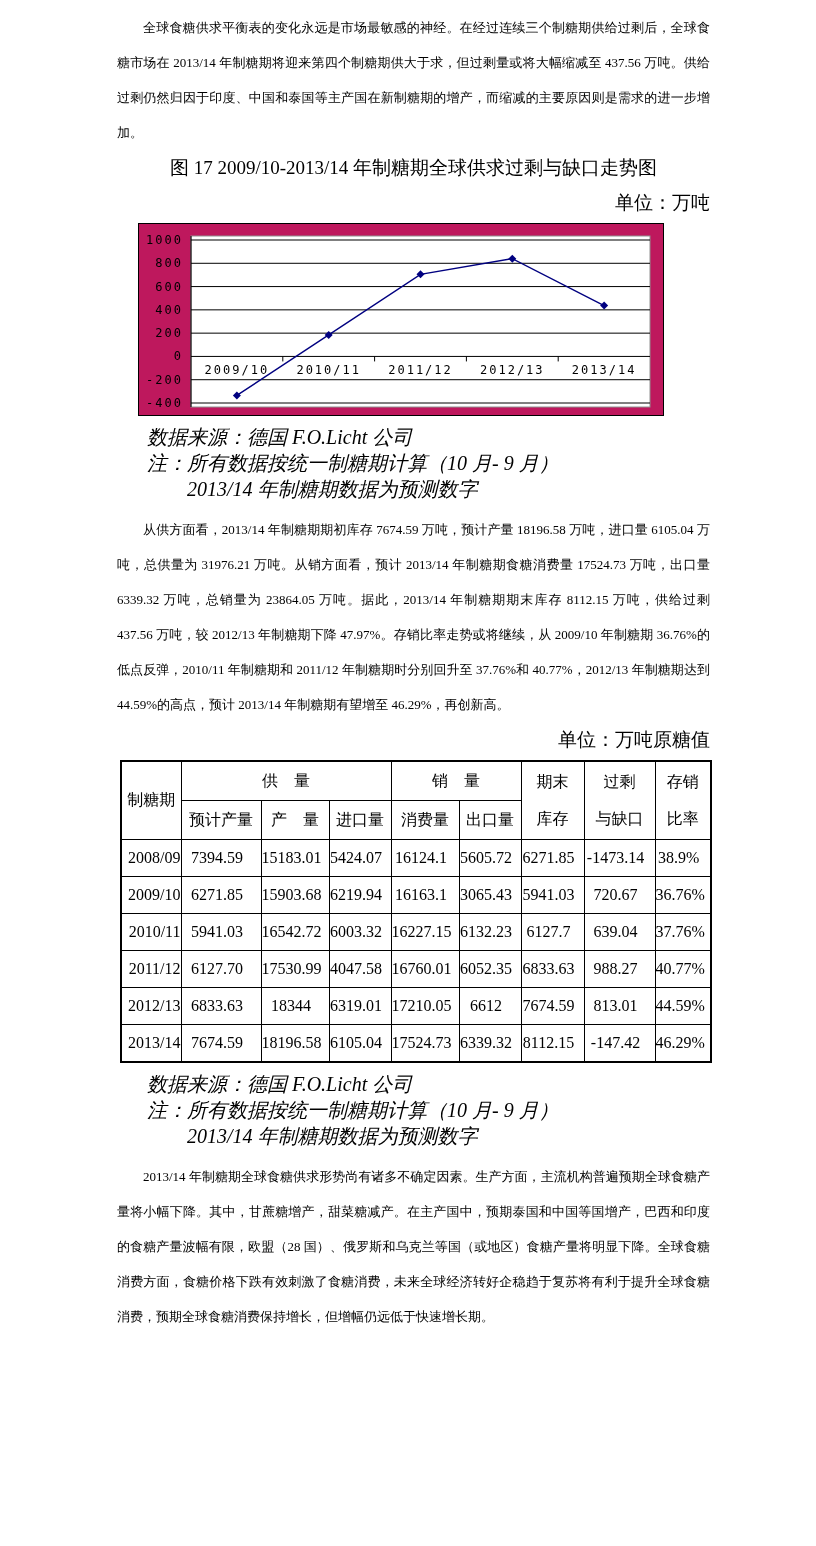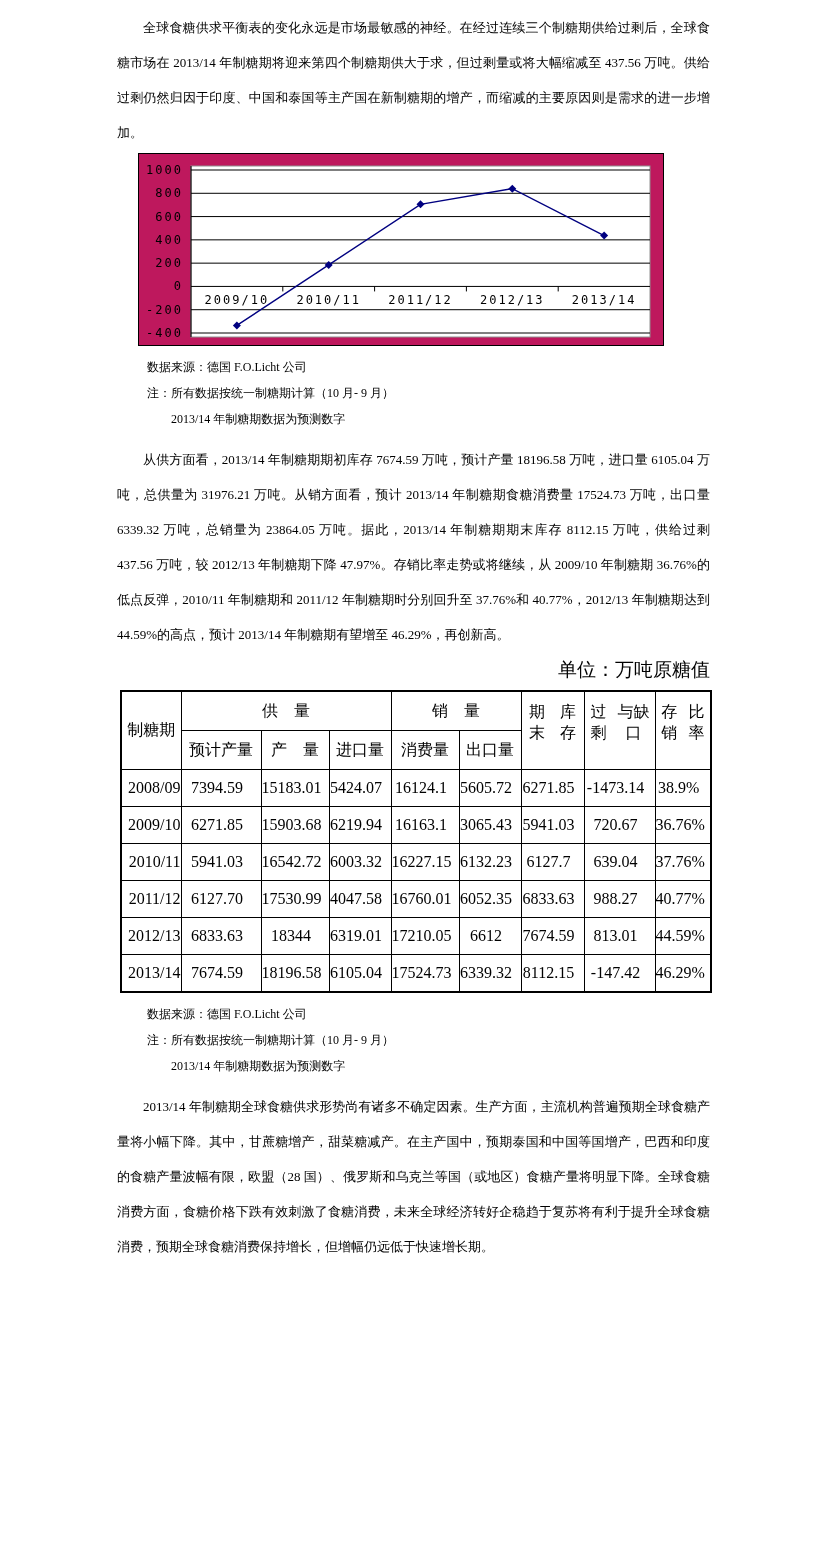--- a/index.html
+++ b/index.html
@@ -15,43 +15,45 @@
   .unit-label{font-size:19px;line-height:35px;text-align:right;margin:0;}
   .chart-box{
     box-sizing:border-box;width:526px;height:193px;border:1px solid #000;
     margin:3px 0 0 21px;background:#be185d;
   }
   .chart-box svg{display:block;}
   .chart-tick{
     font-family:"DejaVu Sans Mono","Liberation Mono",monospace;
     font-size:12px;letter-spacing:2px;fill:#000;
   }
-  .notes{font-size:12px;line-height:26px;margin:8px 0 10px 30px;}
+  .notes{font-size:20px;line-height:26px;margin:8px 0 10px 30px;font-style:italic;}
   .notes .note-line{margin:0;}
   .notes .note-indent{text-indent:2em;}
   table.balance{
     border-collapse:collapse;table-layout:fixed;width:590px;margin:3px 0 0 3px;
     font-size:16px;border:2px solid #000;
   }
   table.balance th,table.balance td{
     border:1px solid #000;font-weight:normal;padding:0;vertical-align:middle;
   }
   table.balance thead tr.h1 th{height:38px;}
   table.balance thead tr.h2 th{height:38px;text-align:center;}
   table.balance td{height:36px;text-align:center;padding-right:8px;}
   table.balance td.period{text-align:right;padding-right:0;}
-  .twoline{display:flex;flex-direction:row;justify-content:space-between;height:58px;padding:9px 0;text-align:center;}
+  .twoline{display:flex;flex-direction:column;justify-content:space-between;height:58px;padding:9px 0;text-align:center;}
 </style>
 </head>
 <body>
 
 <div class="page">
 
   <p class="body-text">全球食糖供求平衡表的变化永远是市场最敏感的神经。在经过连续三个制糖期供给过剩后，全球食糖市场在 2013/14 年制糖期将迎来第四个制糖期供大于求，但过剩量或将大幅缩减至 437.56 万吨。供给过剩仍然归因于印度、中国和泰国等主产国在新制糖期的增产，而缩减的主要原因则是需求的进一步增加。</p>
 
+  <p class="center-title">图 17 2009/10-2013/14 年制糖期全球供求过剩与缺口走势图</p>
+  <p class="unit-label">单位：万吨</p>
 
   <div class="chart-box">
     <svg id="chart-svg" width="524" height="191" viewBox="0 0 524 191">
         <rect x="52" y="12" width="459" height="171" fill="#fff" stroke="#909090"></rect>
         <line x1="52" x2="511" y1="16" y2="16" stroke="#000" stroke-width="1"></line>
         <text x="44" y="20" text-anchor="end" class="chart-tick">1000</text>
         <line x1="52" x2="511" y1="39.285714285714285" y2="39.285714285714285" stroke="#000" stroke-width="1"></line>
         <text x="44" y="43.285714285714285" text-anchor="end" class="chart-tick">800</text>
         <line x1="52" x2="511" y1="62.57142857142857" y2="62.57142857142857" stroke="#000" stroke-width="1"></line>
         <text x="44" y="66.57142857142857" text-anchor="end" class="chart-tick">600</text>

